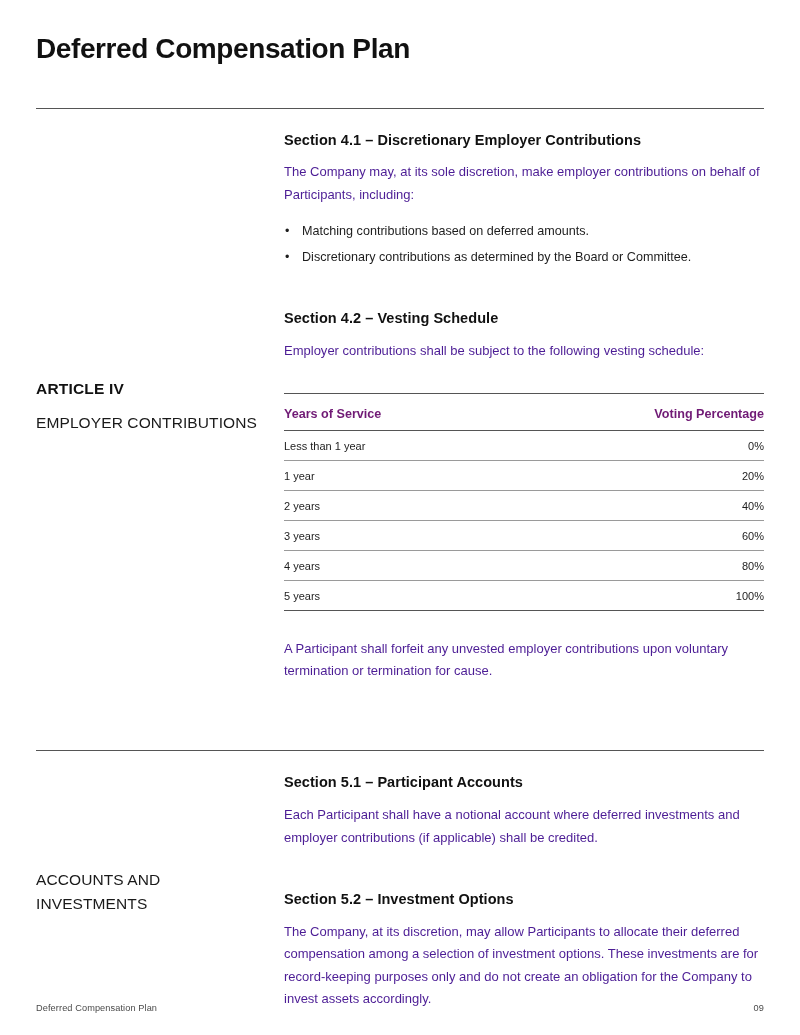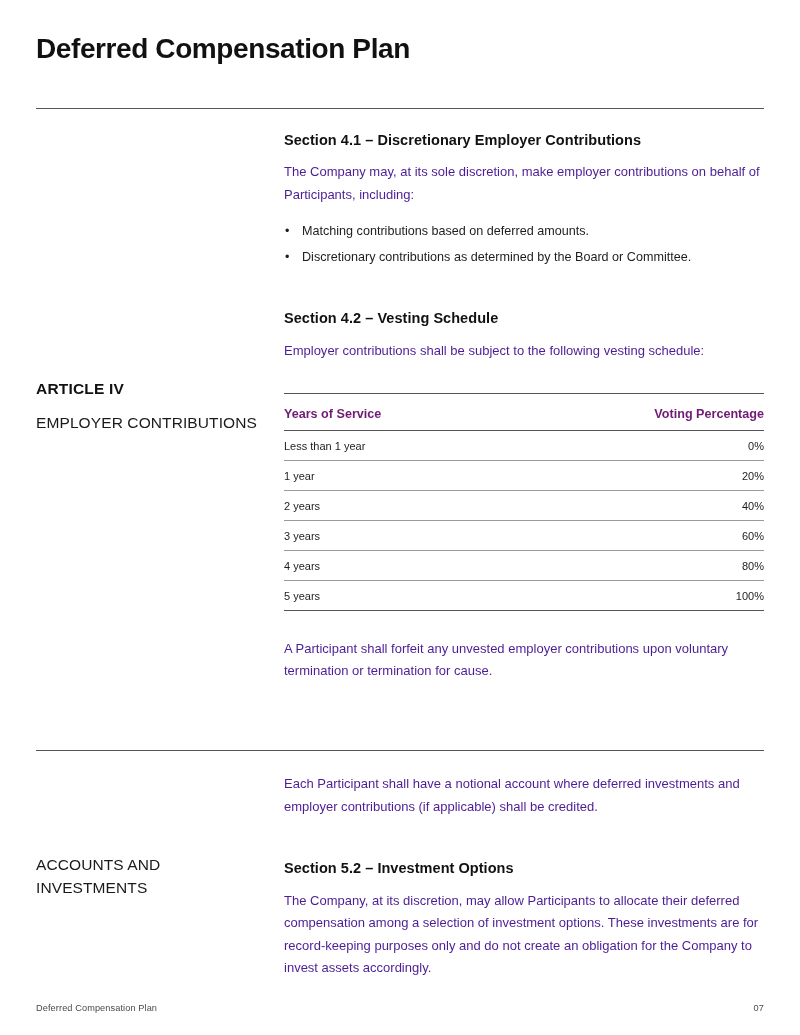--- a/index.html
+++ b/index.html
@@ -256,28 +256,29 @@
 
   <div class="divider second"></div>
 
   <div class="article article-v-wrap">
     <div class="article-col">
       <div class="article-name">ACCOUNTS AND INVESTMENTS</div>
     </div>
 
     <div class="content-col">
       <div class="section-block">
+        <div class="section-heading">Section 5.1 – Participant Accounts</div>
         <p class="body-text">Each Participant shall have a notional account where deferred investments and employer contributions (if applicable) shall be credited.</p>
       </div>
 
       <div class="section-block">
         <div class="section-heading">Section 5.2 – Investment Options</div>
         <p class="body-text">The Company, at its discretion, may allow Participants to allocate their deferred compensation among a selection of investment options. These investments are for record-keeping purposes only and do not create an obligation for the Company to invest assets accordingly.</p>
       </div>
     </div>
   </div>
 
   <div class="footer">
     <span>Deferred Compensation Plan</span>
-    <span class="page-num">07</span>
+    <span class="page-num">09</span>
   </div>
 
 </div>
 
 </body></html>

